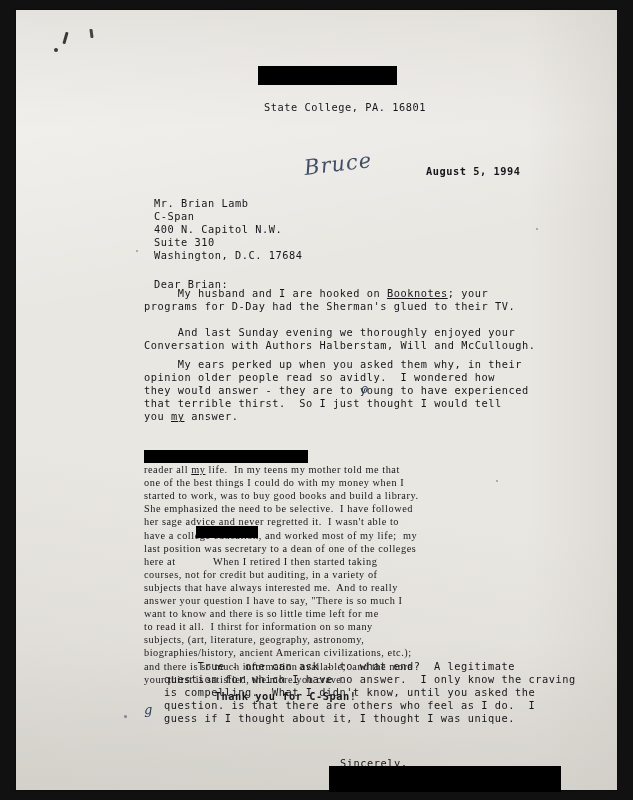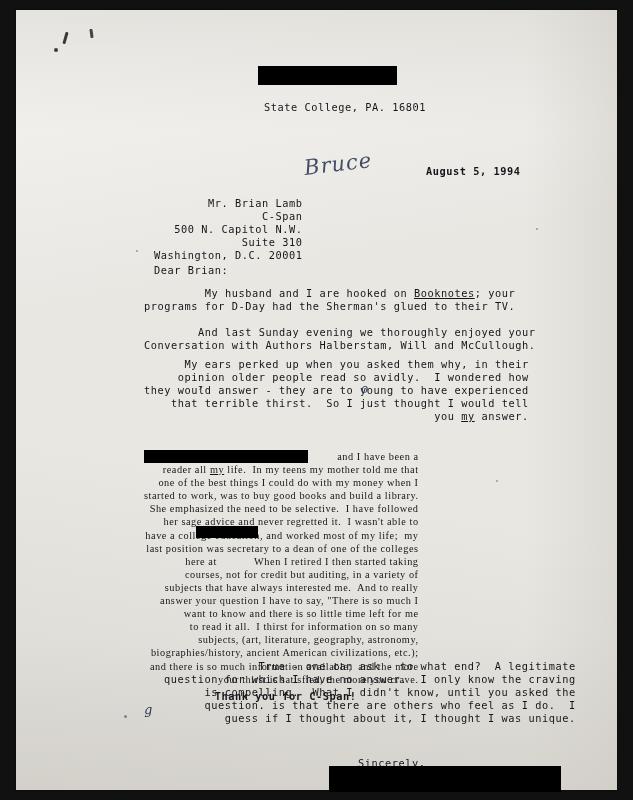--- a/index.html
+++ b/index.html
@@ -96,35 +96,34 @@
 
   
   .t {
     position: absolute;
     color: #16161a;
     font-size: 10.3px;
     line-height: 13.1px;
     letter-spacing: 0.55px;
     white-space: pre;
     font-family: "DejaVu Sans Mono", "Liberation Mono", monospace;
-    text-align: right;
   }
   .addr-city { left: 248px; top: 91px; }
   .date      { left: 410px; top: 155px; font-weight: bold; }
   .recipient { left: 138px; top: 181px; margin-top: 6px; }
-  .salutation{ left: 138px; top: 254px; }
+  .salutation{ left: 138px; top: 268px; }
   .para      { left: 128px; top: 0; }
 
   .p1 { top: 277px; }
   .p2 { top: 316px; }
   .p3 { top: 348px; }
   .p4 { top: 440px; font-family: Liberation Serif, serif; }
   .p5 { top: 650px; margin-left: 20px; }
   .thanks { left: 165px; top: 680px; font-weight: bold; }
-  .sincerely { left: 342px; top: 747px; }
+  .sincerely { left: 324px; top: 747px; }
 
   
   .u { text-decoration: underline; }
 
   
   .hand-bruce {
     position: absolute;
     left: 288px; top: 142px;
     font-family: "DejaVu Serif", serif;
     font-style: italic;
@@ -199,21 +198,21 @@
     <div class="speck" style="left:480px; top:470px; width:2px; height:2px;"></div>
 
     <div class="redact redact-address"></div>
 
     <div class="t addr-city">State College, PA. 16801</div>
 
     <div class="hand-bruce">Bruce</div>
 
     <div class="t date">August 5, 1994</div>
 
-    <div class="t recipient"><span>Mr. Brian Lamb</span><br><span>C-Span</span><br><span>500 N. Capitol N.W.</span><br><span>Suite 310</span><br><span>Washington, D.C. 20001</span></div>
+    <div class="t recipient"><span>Mr. Brian Lamb</span><br><span>C-Span</span><br><span>400 N. Capitol N.W.</span><br><span>Suite 310</span><br><span>Washington, D.C. 17684</span></div>
 
     <div class="t salutation">Dear Brian:</div>
 
     <div class="t para p1">     My husband and I are hooked on <span class="u">Booknotes</span>; your
 programs for D-Day had the Sherman's glued to their TV.</div>
     <div class="t para p3">     My ears perked up when you asked them why, in their
 opinion older people read so avidly.  I wondered how
 they would answer - they are to young to have experienced
 that terrible thirst.  So I just thought I would tell
 you <span class="u">my</span> answer.</div>

